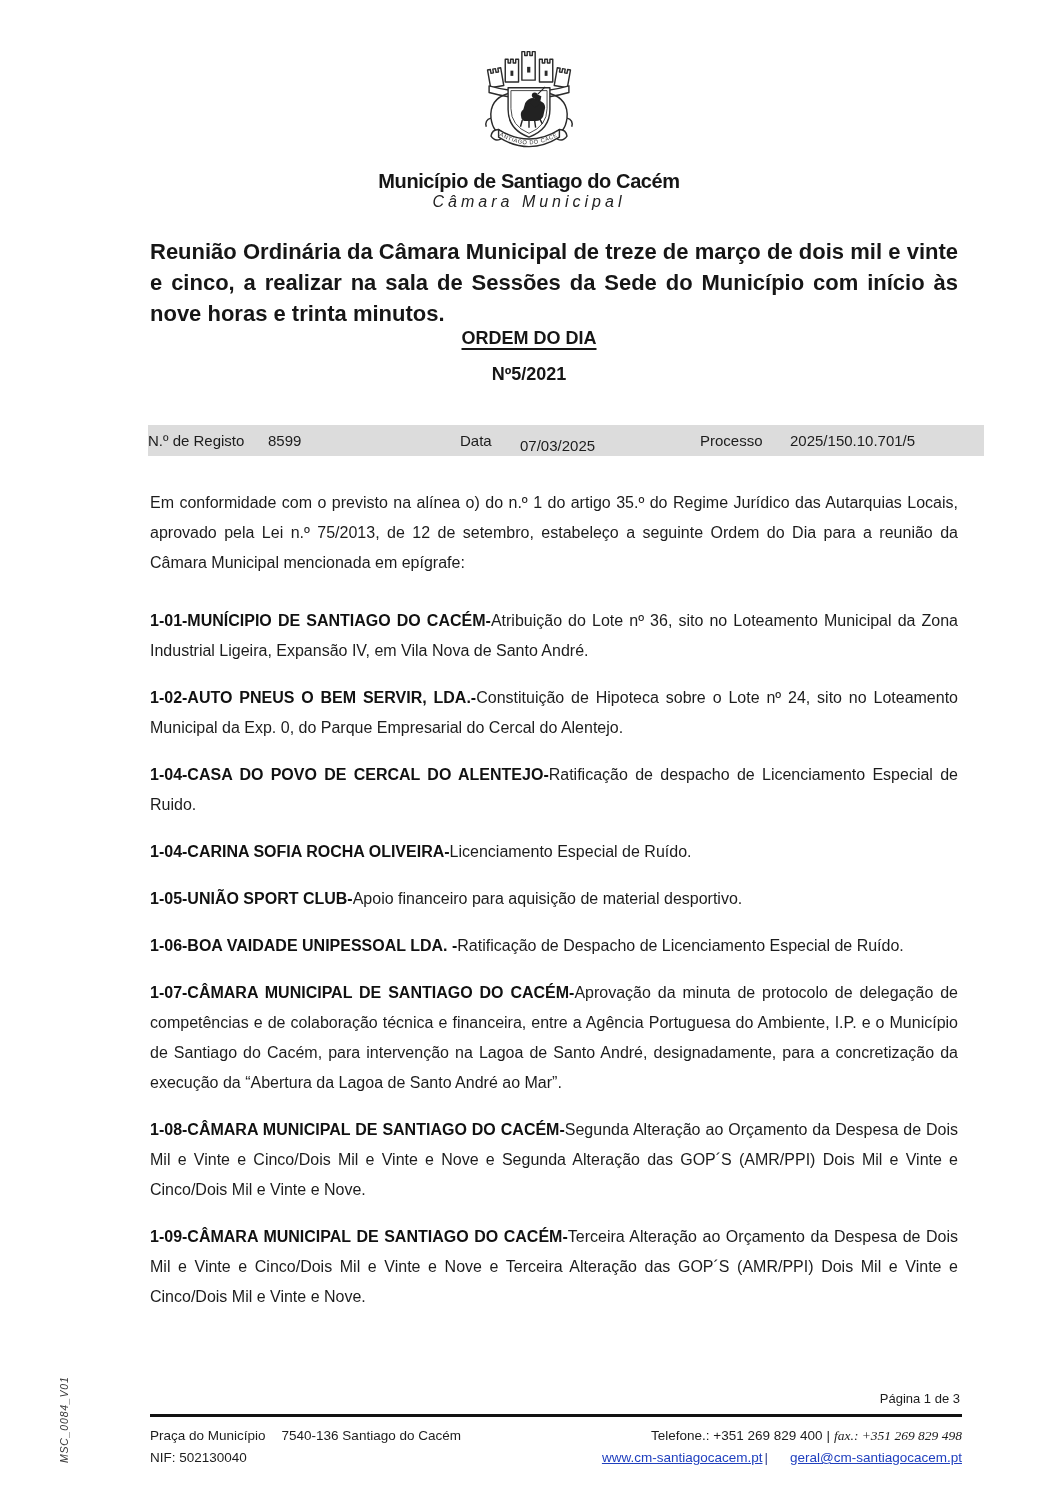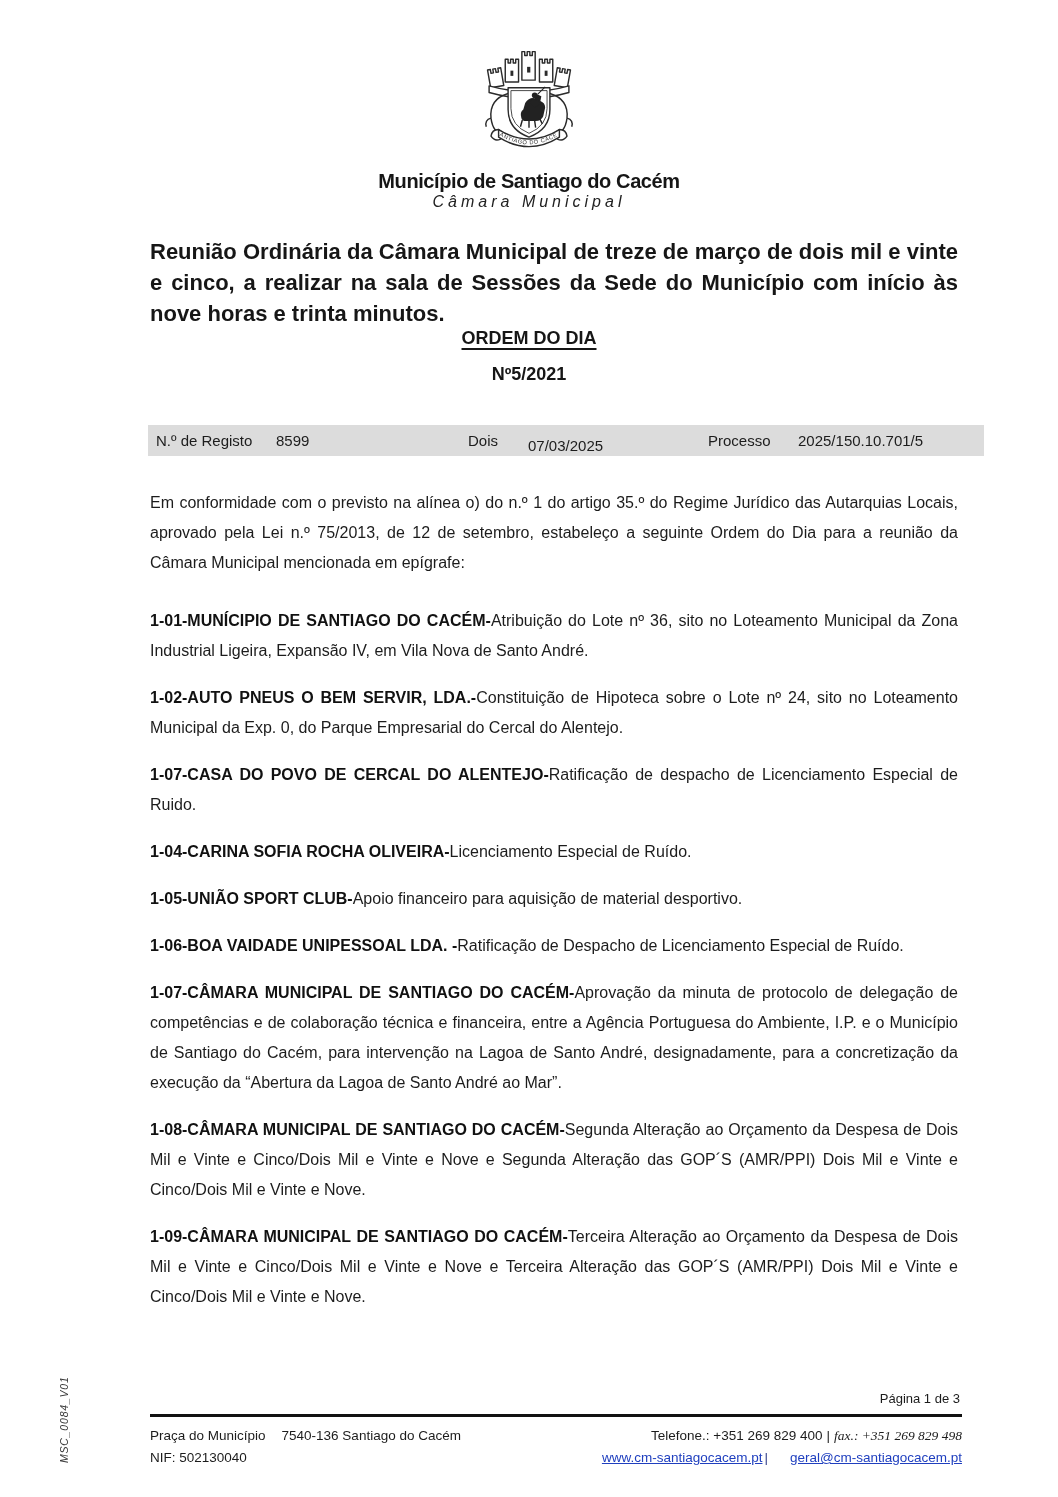--- a/index.html
+++ b/index.html
@@ -26,21 +26,21 @@
   }
   .agenda-title span { text-decoration:underline; text-underline-offset:4px; text-decoration-thickness:2px; }
   .agenda-number {
     position:absolute; left:0; right:0; top:364px; text-align:center;
     font-size:18px; font-weight:bold; color:#161616;
   }
   
   .registry {
     position:absolute; left:148px; top:425px; width:836px; height:31px;
     background:#dcdcdc; display:flex; align-items:center;
-    font-size:15px; color:#1c1c1c; padding-left:8px;
+    font-size:15px; color:#1c1c1c; 
   }
   .registry .c1 { width:120px; }
   .registry .c2 { width:192px; }
   .registry .c3 { width:60px; }
   .registry .c4 { width:180px;margin-top:9px; }
   .registry .c5 { width:90px; }
   .registry .c6 { flex:1; }
   
   .body-block {
     position:absolute; left:150px; width:808px; top:488px;
@@ -122,32 +122,32 @@
   <p class="notice">Reunião Ordinária da Câmara Municipal de treze de março de dois mil e vinte e cinco, a realizar na sala de Sessões da Sede do Município com início às nove horas e trinta minutos.</p>
 
   <div class="agenda-title">
     <span>ORDEM DO DIA</span>
   </div>
   <div class="agenda-number">Nº5/2021</div>
 
   <div class="registry">
     <span class="c1">N.º de Registo</span>
     <span class="c2">8599</span>
-    <span class="c3">Dois</span>
+    <span class="c3">Data</span>
     <span class="c4">07/03/2025</span>
     <span class="c5">Processo</span>
     <span class="c6">2025/150.10.701/5</span>
   </div>
 
   <div class="body-block">
     <p class="intro">Em conformidade com o previsto na alínea o) do n.º 1 do artigo 35.º do Regime Jurídico das Autarquias Locais, aprovado pela Lei n.º 75/2013, de 12 de setembro, estabeleço a seguinte Ordem do Dia para a reunião da Câmara Municipal mencionada em epígrafe:</p>
 
     <p class="agenda-item"><b>1-01-MUNÍCIPIO DE SANTIAGO DO CACÉM-</b><span>Atribuição do Lote nº 36, sito no Loteamento Municipal da Zona Industrial Ligeira, Expansão IV, em Vila Nova de Santo André.</span></p>
     <p class="agenda-item"><b>1-02-AUTO PNEUS O BEM SERVIR, LDA.-</b><span>Constituição de Hipoteca sobre o Lote nº 24, sito no Loteamento Municipal da Exp. 0, do Parque Empresarial do Cercal do Alentejo.</span></p>
-    <p class="agenda-item"><b>1-07-CASA DO POVO DE CERCAL DO ALENTEJO-</b><span>Ratificação de despacho de Licenciamento Especial de Ruido.</span></p>
+    <p class="agenda-item"><b>1-04-CASA DO POVO DE CERCAL DO ALENTEJO-</b><span>Ratificação de despacho de Licenciamento Especial de Ruido.</span></p>
     <p class="agenda-item"><b>1-04-CARINA SOFIA ROCHA OLIVEIRA-</b><span>Licenciamento Especial de Ruído.</span></p>
     <p class="agenda-item"><b>1-05-UNIÃO SPORT CLUB-</b><span>Apoio financeiro para aquisição de material desportivo.</span></p>
     <p class="agenda-item"><b>1-06-BOA VAIDADE UNIPESSOAL LDA. -</b><span>Ratificação de Despacho de Licenciamento Especial de Ruído.</span></p>
     <p class="agenda-item"><b>1-07-CÂMARA MUNICIPAL DE SANTIAGO DO CACÉM-</b><span>Aprovação da minuta de protocolo de delegação de competências e de colaboração técnica e financeira, entre a Agência Portuguesa do Ambiente, I.P. e o Município de Santiago do Cacém, para intervenção na Lagoa de Santo André, designadamente, para a concretização da execução da “Abertura da Lagoa de Santo André ao Mar”.</span></p>
     <p class="agenda-item"><b>1-08-CÂMARA MUNICIPAL DE SANTIAGO DO CACÉM-</b><span>Segunda Alteração ao Orçamento da Despesa de Dois Mil e Vinte e Cinco/Dois Mil e Vinte e Nove e Segunda Alteração das GOP´S (AMR/PPI) Dois Mil e Vinte e Cinco/Dois Mil e Vinte e Nove.</span></p>
     <p class="agenda-item"><b>1-09-CÂMARA MUNICIPAL DE SANTIAGO DO CACÉM-</b><span>Terceira Alteração ao Orçamento da Despesa de Dois Mil e Vinte e Cinco/Dois Mil e Vinte e Nove e Terceira Alteração das GOP´S (AMR/PPI) Dois Mil e Vinte e Cinco/Dois Mil e Vinte e Nove.</span></p>
   </div>
 
   <div class="page-number">Página 1 de 3</div>
   <div class="footer-rule"></div>

